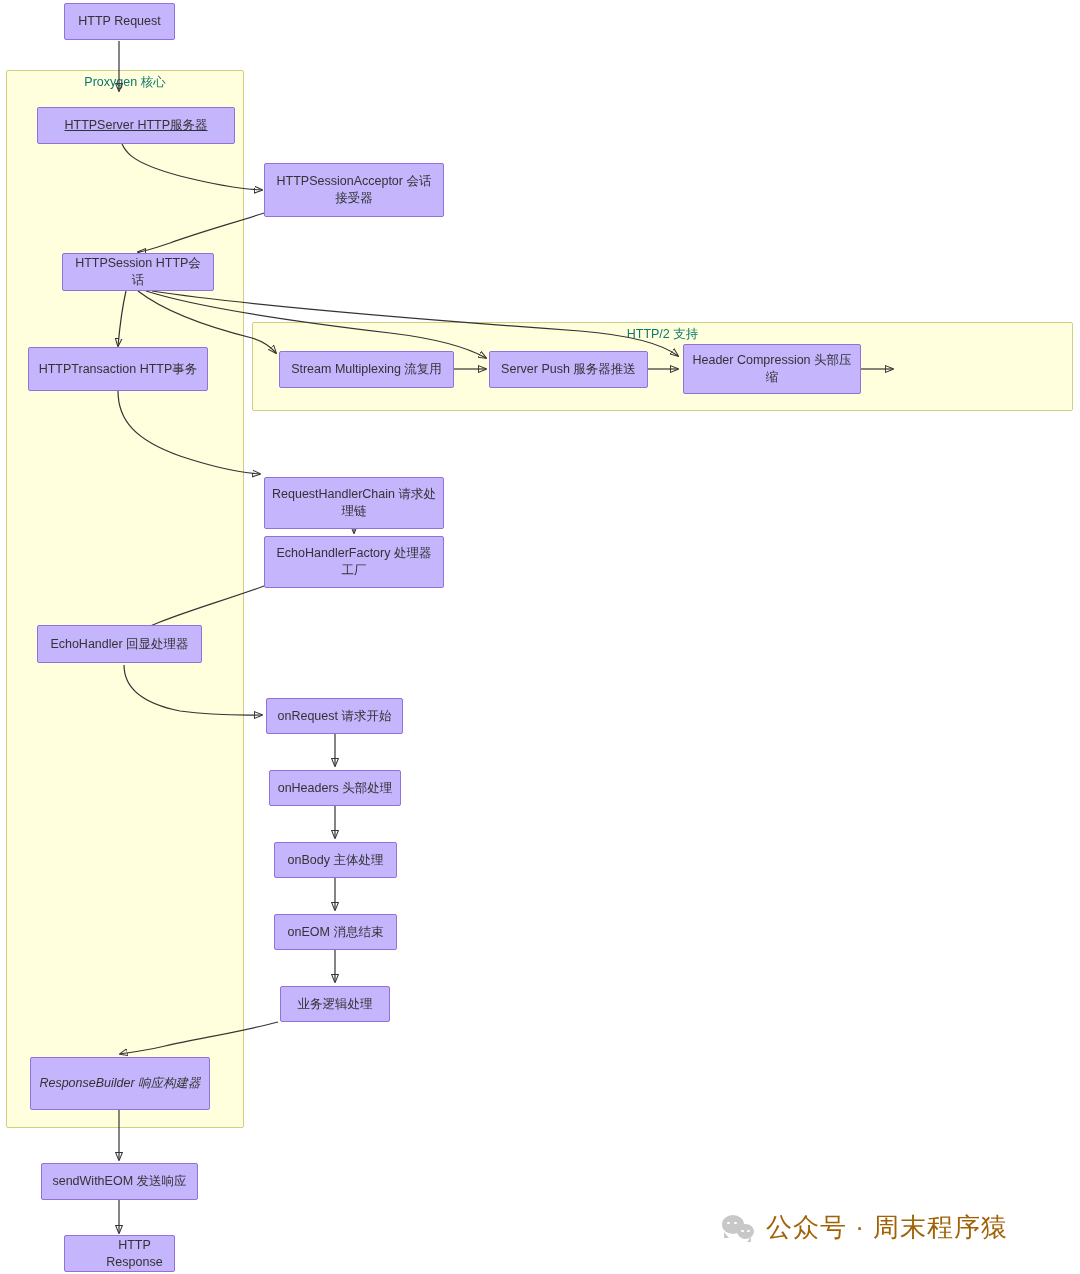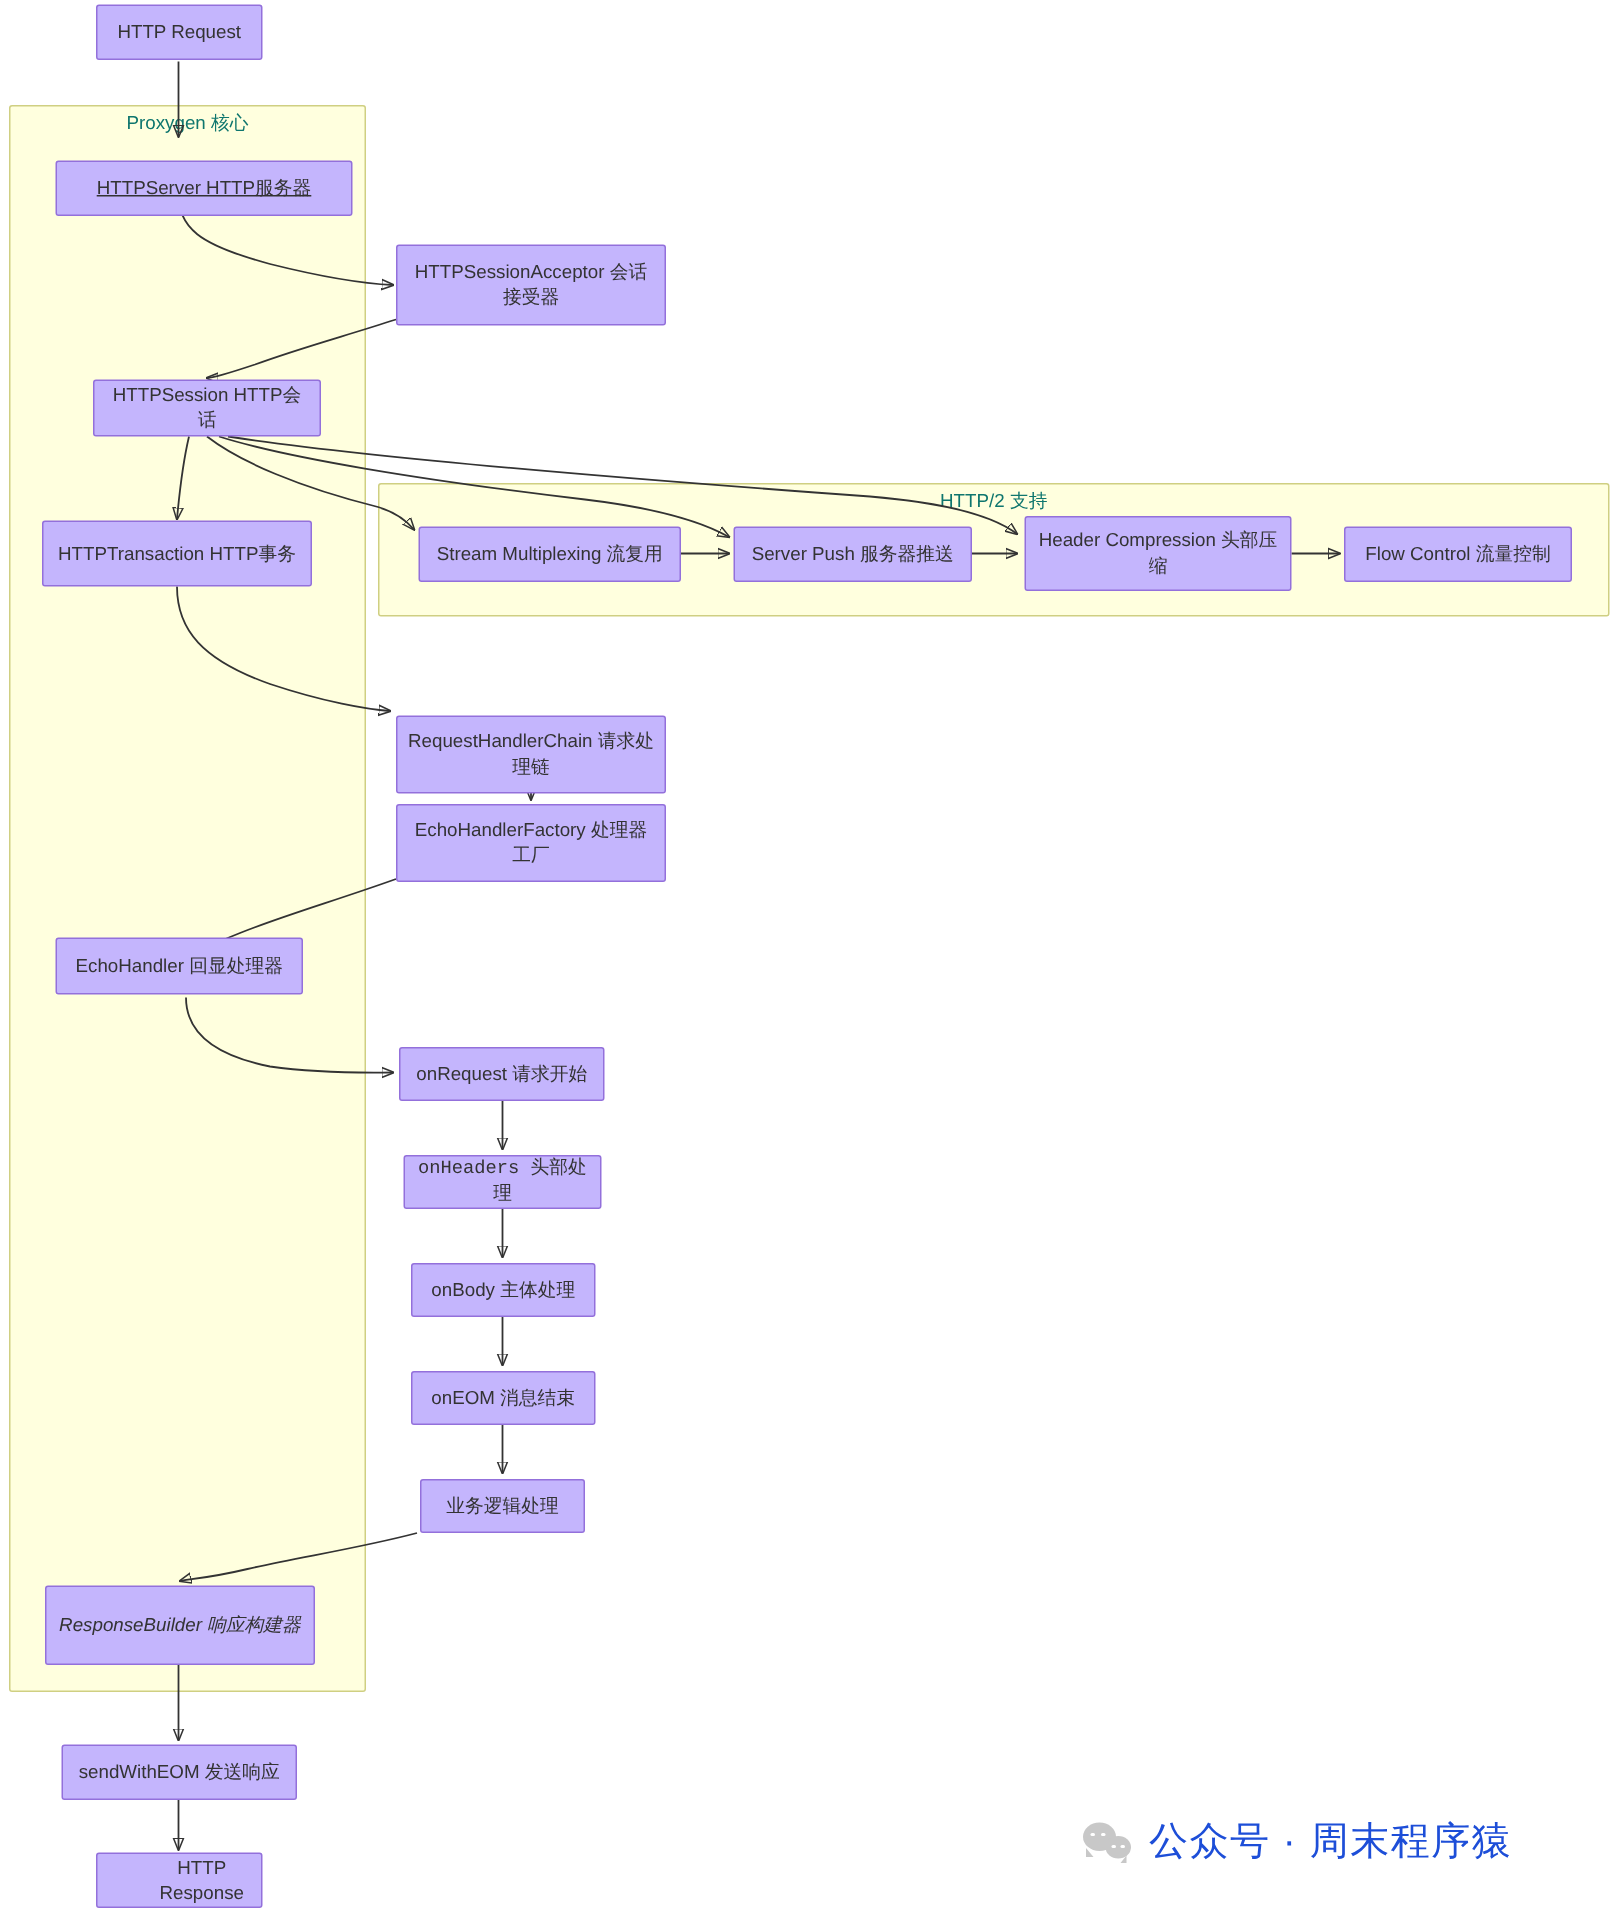--- a/index.html
+++ b/index.html
@@ -68,21 +68,21 @@
     fill: none;
     stroke: #333333;
     stroke-width: 1.2px;
   }
   
   #watermark {
     position: absolute;
     display: flex;
     align-items: center;
     gap: 10px;
-    color: #1d4ed8;
+    color: #a16207;
     font-size: 26px;
     letter-spacing: 1px;
     white-space: nowrap;
     user-select: none;
   }
   #watermark .wm-icon {
     display: inline-block;
     width: 34px;
     height: 28px;
     position: relative;
@@ -196,31 +196,30 @@
   <div class="node" style="left:62px; top:253px; width:152px; height:38px;">HTTPSession HTTP会话</div>
 
   <div class="node" style="left:28px; top:347px; width:180px; height:44px;">HTTPTransaction HTTP事务</div>
 
   <div class="node" style="left:279px; top:351px; width:175px; height:37px;">Stream Multiplexing 流复用</div>
 
   <div class="node" style="left:489px; top:351px; width:159px; height:37px;">Server Push 服务器推送</div>
 
   <div class="node" style="left:683px; top:344px; width:178px; height:50px;">Header Compression 头部压缩</div>
 
-  <div class="node" style="left:896px; top:351px; width:152px; height:37px;">Flow Control 流量控制</div>
 
   <div class="node" style="left:264px; top:448px; width:180px; height:52px;margin-top:29px;">RequestHandlerChain 请求处理链</div>
 
   <div class="node" style="left:264px; top:536px; width:180px; height:52px;">EchoHandlerFactory 处理器工厂</div>
 
   <div class="node" style="left:37px; top:625px; width:165px; height:38px;">EchoHandler 回显处理器</div>
 
   <div class="node" style="left:266px; top:698px; width:137px; height:36px;">onRequest 请求开始</div>
 
-  <div class="node" style="left:269px; top:770px; width:132px; height:36px;font-family:Liberation Mono, monospace;">onHeaders 头部处理</div>
+  <div class="node" style="left:269px; top:770px; width:132px; height:36px;">onHeaders 头部处理</div>
 
   <div class="node" style="left:274px; top:842px; width:123px; height:36px;">onBody 主体处理</div>
 
   <div class="node" style="left:274px; top:914px; width:123px; height:36px;">onEOM 消息结束</div>
 
   <div class="node" style="left:280px; top:986px; width:110px; height:36px;">业务逻辑处理</div>
 
   <div class="node" style="left:30px; top:1057px; width:180px; height:53px;font-style:italic;">ResponseBuilder 响应构建器</div>
 
   <div class="node" style="left:41px; top:1163px; width:157px; height:37px;">sendWithEOM 发送响应</div>

